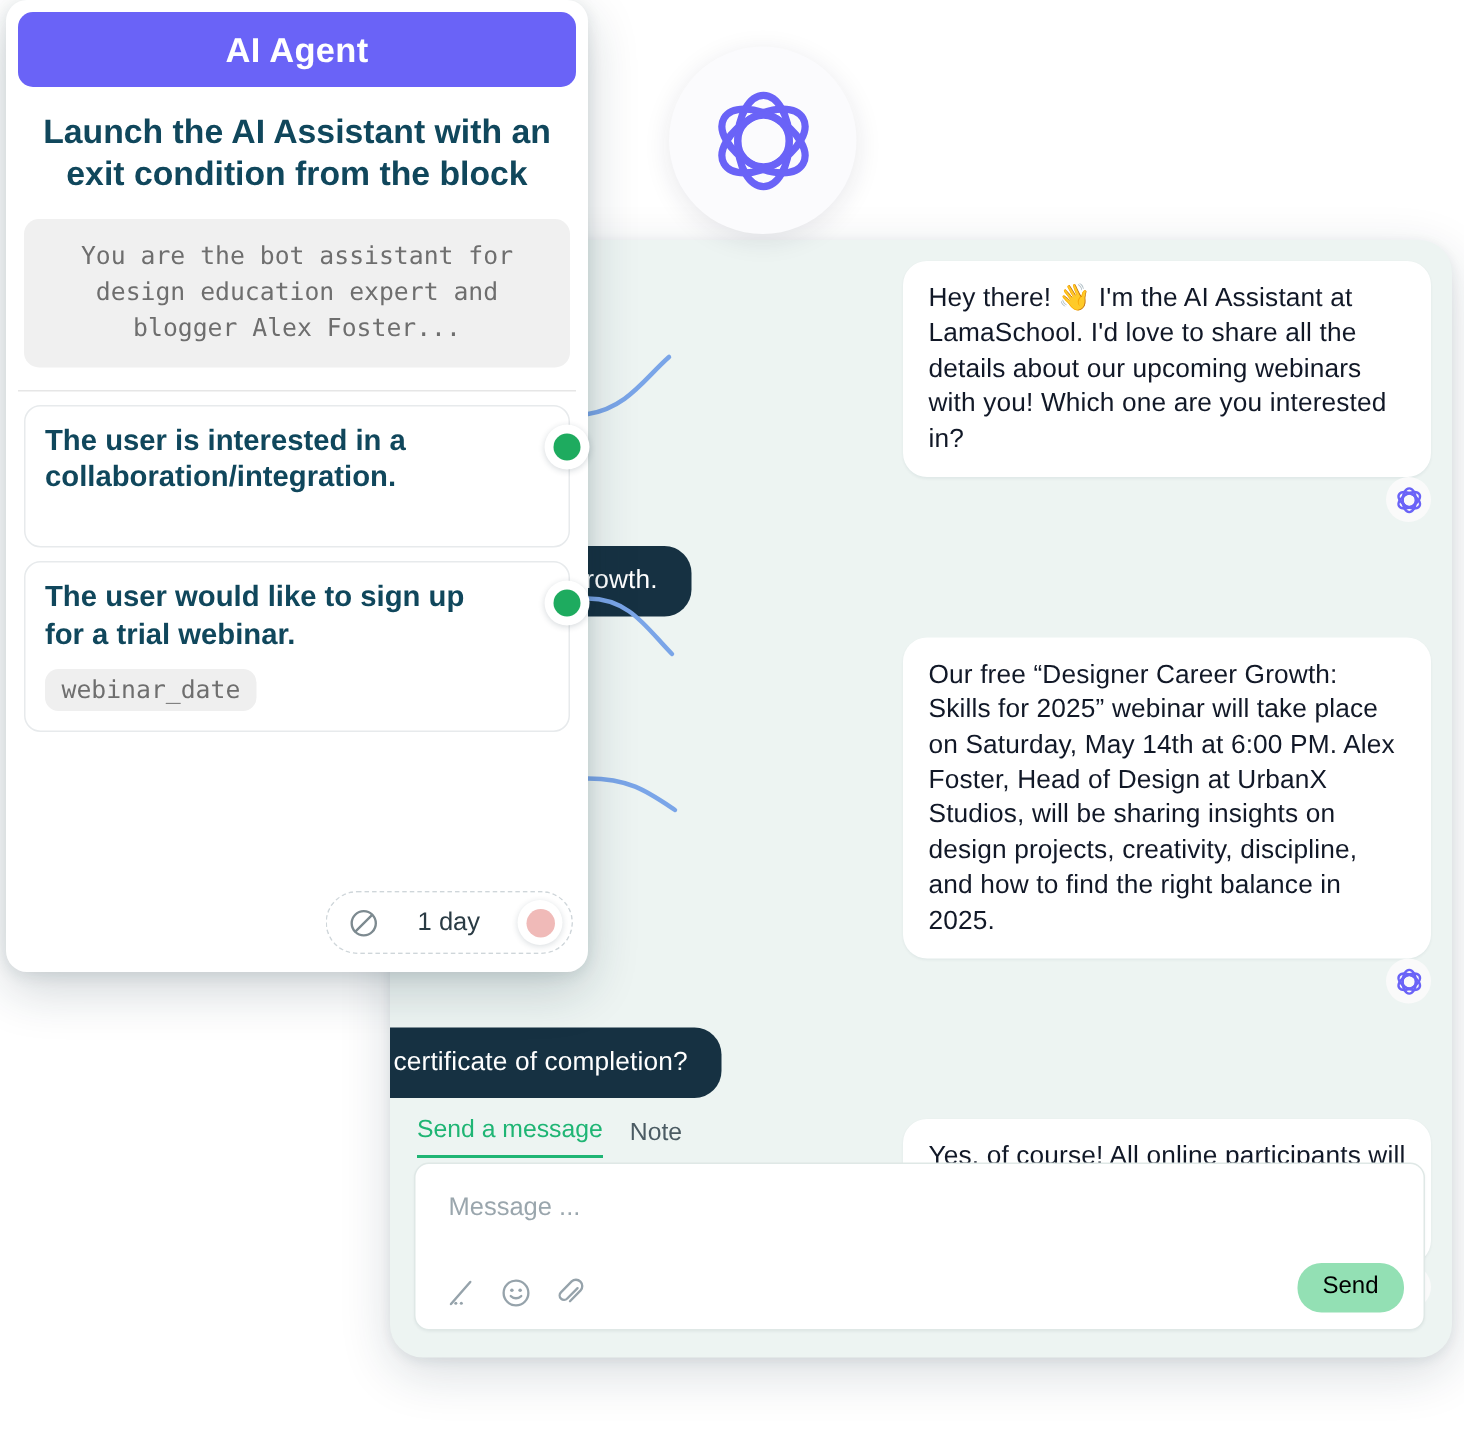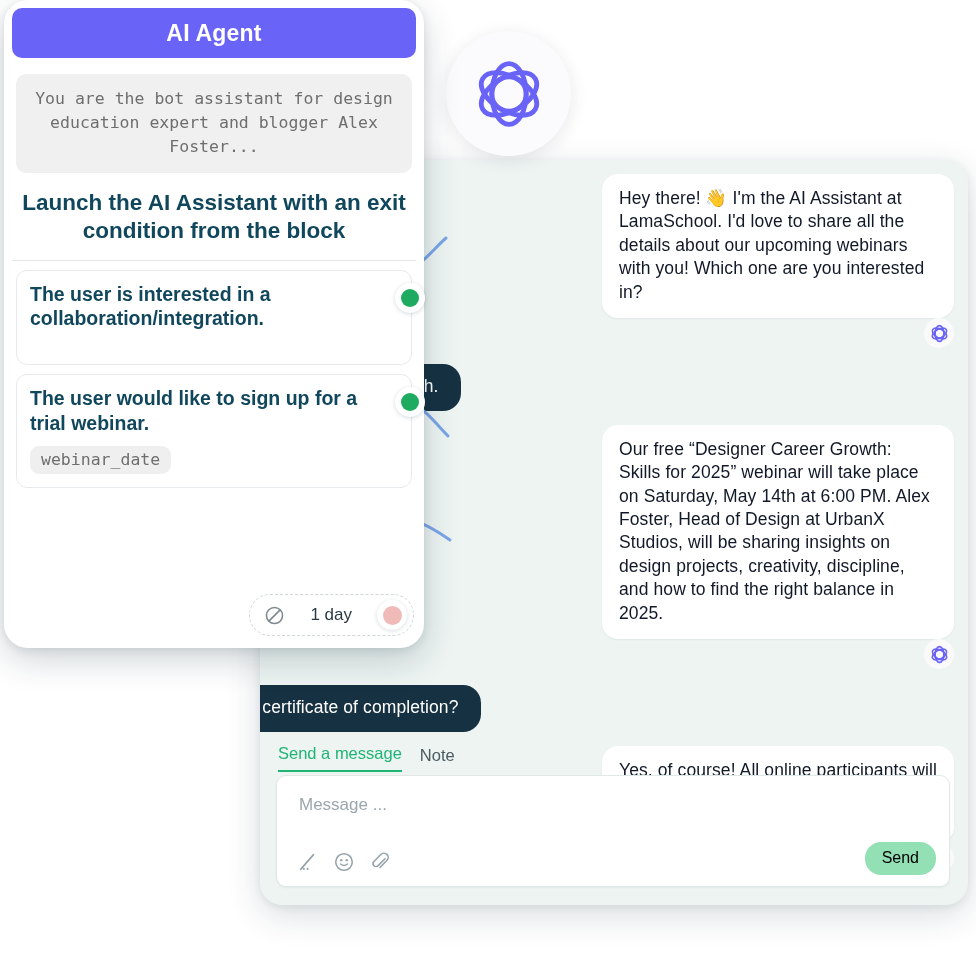--- a/index.html
+++ b/index.html
@@ -124,23 +124,23 @@
     width: 125px; height: 125px;
     border-radius: 50%;
     background: #fbfbfd;
     box-shadow: 0 4px 18px rgba(30,30,60,.10);
     display: flex; align-items: center; justify-content: center;
   }
 
   
   #agent-card {
     position: absolute; left: 4px; top: 0;
-    width: 420px; height: 648px;
-    background: #ffffff;
-    border-radius: 24px;
+    width: 388px; height: 648px;
+    background: #ffffff;
+    border-radius: 14px;
     box-shadow: 0 12px 34px rgba(20,45,60,.20), 0 2px 10px rgba(20,45,60,.10);
     padding: 8px 8px 16px 8px;
   }
   #agent-header {
     height: 50px;
     background: #6A63F7;
     border-radius: 10px;
     display: flex; align-items: center; justify-content: center;
     color: #ffffff;
     font-size: 23px;
@@ -331,23 +331,23 @@
   <svg id="connectors">
     <path d="M392 276 C 418 272, 430 252, 446 238" stroke="#7aa5e8" stroke-width="3" fill="none" stroke-linecap="round"></path>
     <path d="M392 399 C 420 399, 432 420, 448 436" stroke="#7aa5e8" stroke-width="3" fill="none" stroke-linecap="round"></path>
     <path d="M392 519 C 420 519, 432 528, 450 540" stroke="#7aa5e8" stroke-width="3" fill="none" stroke-linecap="round"></path>
   </svg>
 
   <div id="agent-card">
 
     <div id="agent-header">AI Agent</div>
 
+    <div id="agent-title">Launch the AI Assistant with an exit condition from the block</div>
+
     <div id="agent-prompt">You are the bot assistant for design education expert and blogger Alex Foster...</div>
-
-    <div id="agent-title">Launch the AI Assistant with an exit condition from the block</div>
 
     <div id="divider-top"></div>
 
 
     <div class="cond-card" style="padding-bottom:34px;">
       <div class="cond-text">The user is interested in a collaboration/integration.</div>
       <div class="cond-dot-wrap">
         <div class="cond-dot"></div>
       </div>
     </div>

